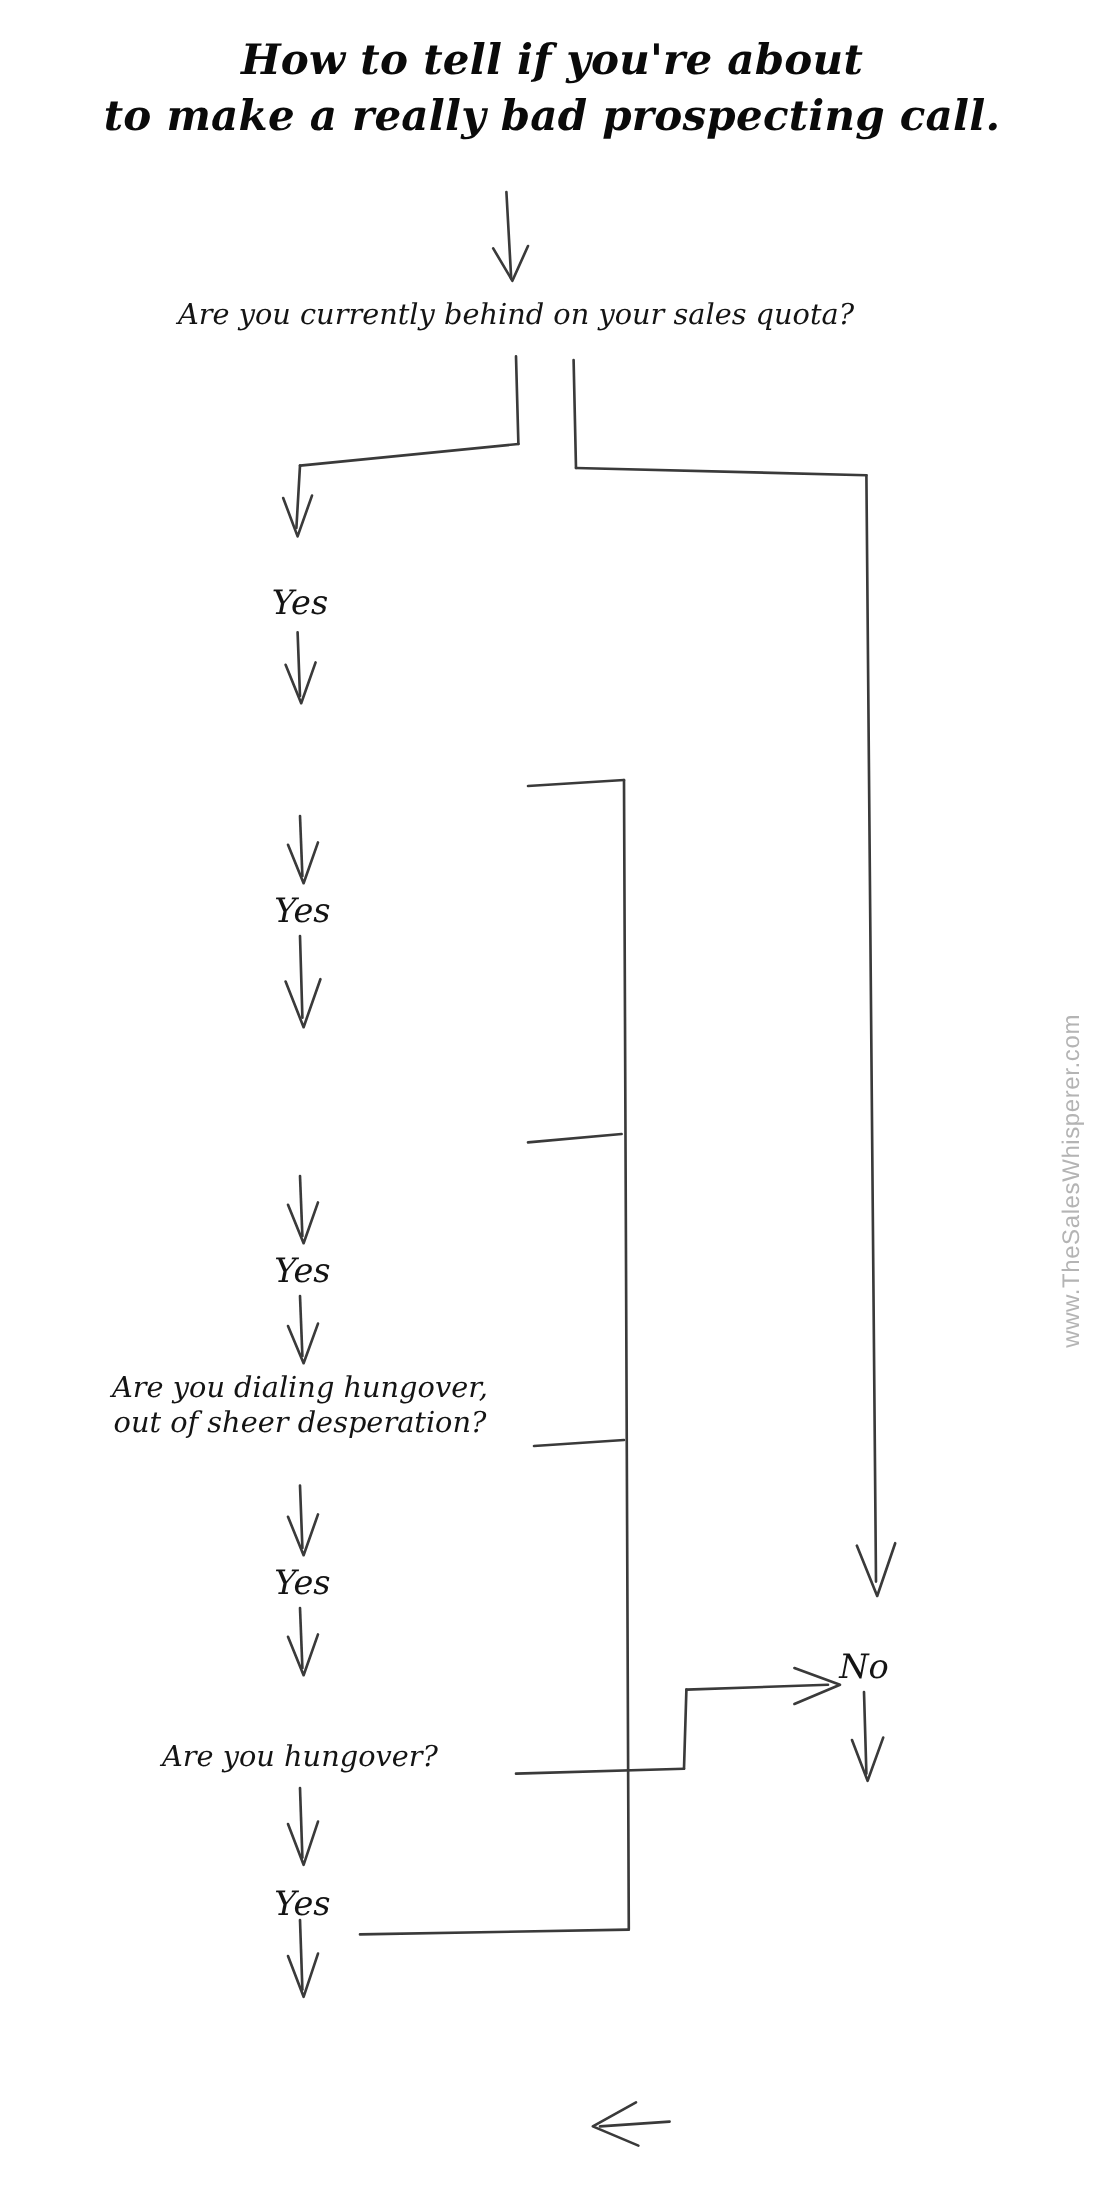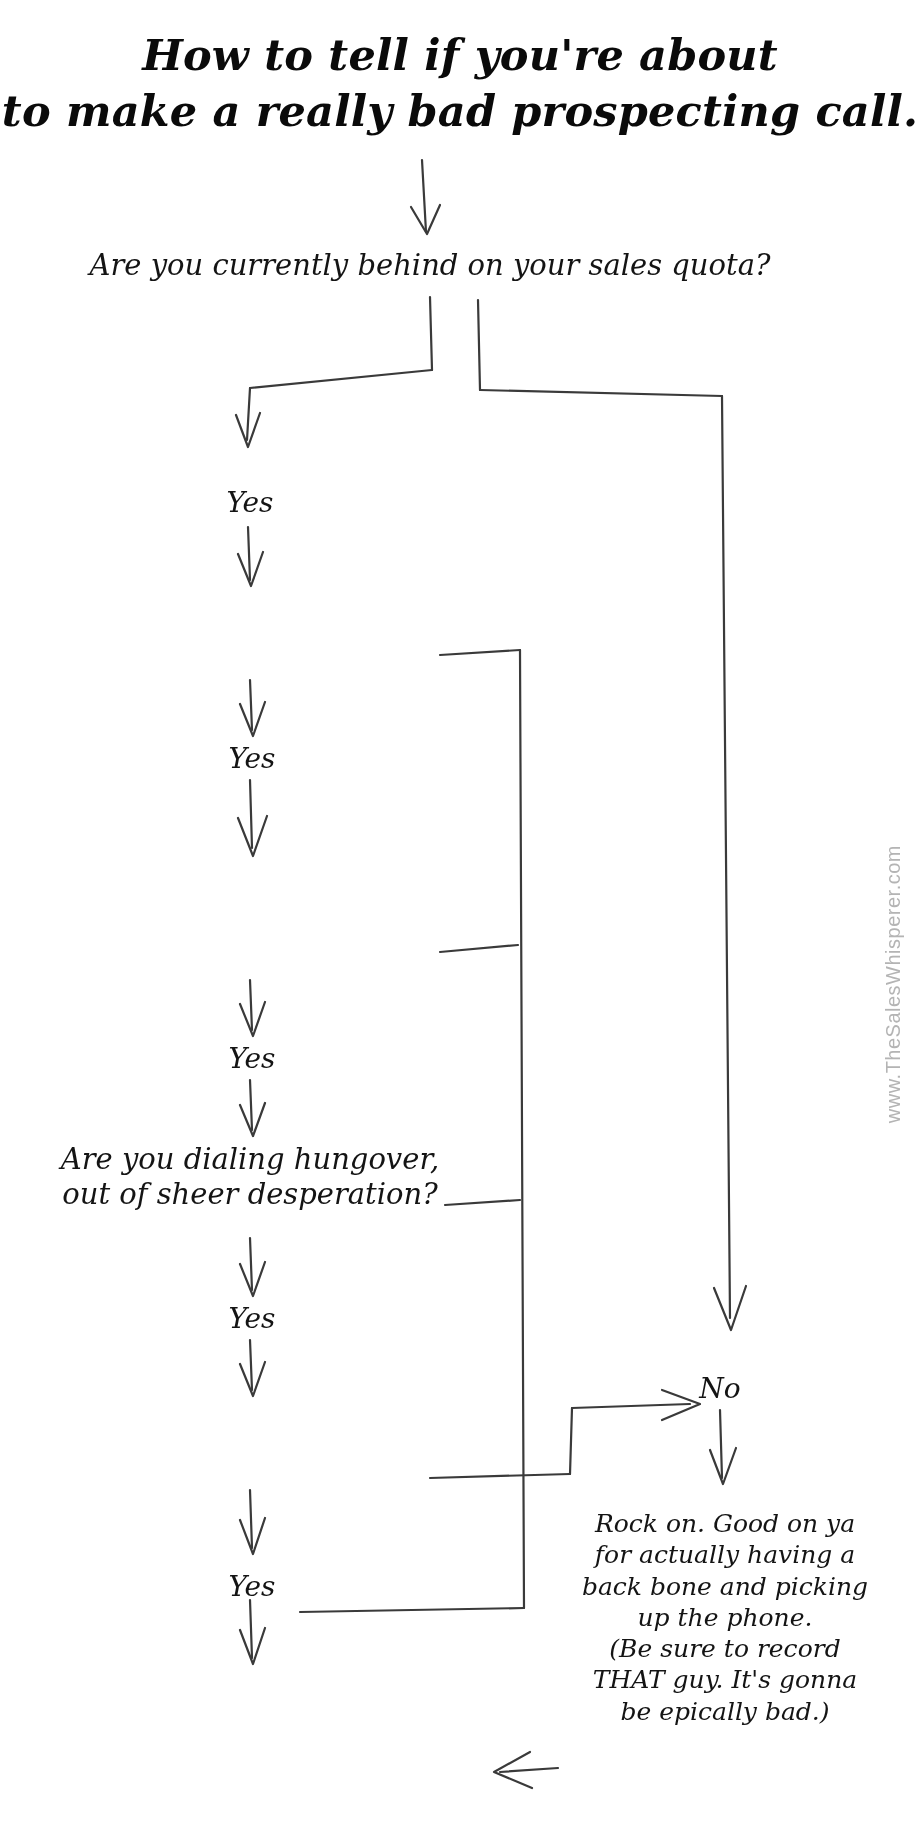--- a/index.html
+++ b/index.html
@@ -37,28 +37,28 @@
     white-space: pre-line;
   }
   .title {
     position: absolute;
     left: 0;
     top: 28px;
     width: 920px;
     text-align: center;
     font-style: italic;
     font-weight: bold;
-    font-size: 43px;
+    font-size: 35px;
     line-height: 1.3;
     color: #0a0a0a;
     white-space: pre-line;
     letter-spacing: 0.2px;
   }
   .q {
-    font-size: 29px;
+    font-size: 24px;
   }
   .lbl {
     font-size: 28px;
   }
   .terminal {
     font-size: 25px;
   }
   .watermark {
     position: absolute;
     right: 8px;
@@ -156,28 +156,22 @@
   <div class="node lbl" style="left:162px; top:742px; width:180px;">Yes</div>
 
 
   <div class="node lbl" style="left:162px; top:1042px; width:180px;">Yes</div>
 
   <div class="node q" style="left:20px; top:1142px; width:460px;">Are you dialing hungover,
 out of sheer desperation?</div>
 
   <div class="node lbl" style="left:162px; top:1302px; width:180px;">Yes</div>
 
+  <div class="node q" style="left:60px; top:1450px; width:380px;">Are you hungover?</div>
 
   <div class="node lbl" style="left:162px; top:1570px; width:180px;">Yes</div>
 
   <div class="node lbl" style="left:660px; top:1372px; width:120px;">No</div>
 
 
-  <div class="node terminal" style="left:540px; top:1508px; width:370px; line-height:1.25;">Rock on. Good on ya
-for actually having a
-back bone and picking
-up the phone.
-(Be sure to record
-THAT guy. It's gonna
-be epically bad.)</div>
 
   <div class="watermark">www.TheSalesWhisperer.com</div>
 </div>
 
 </body></html>

